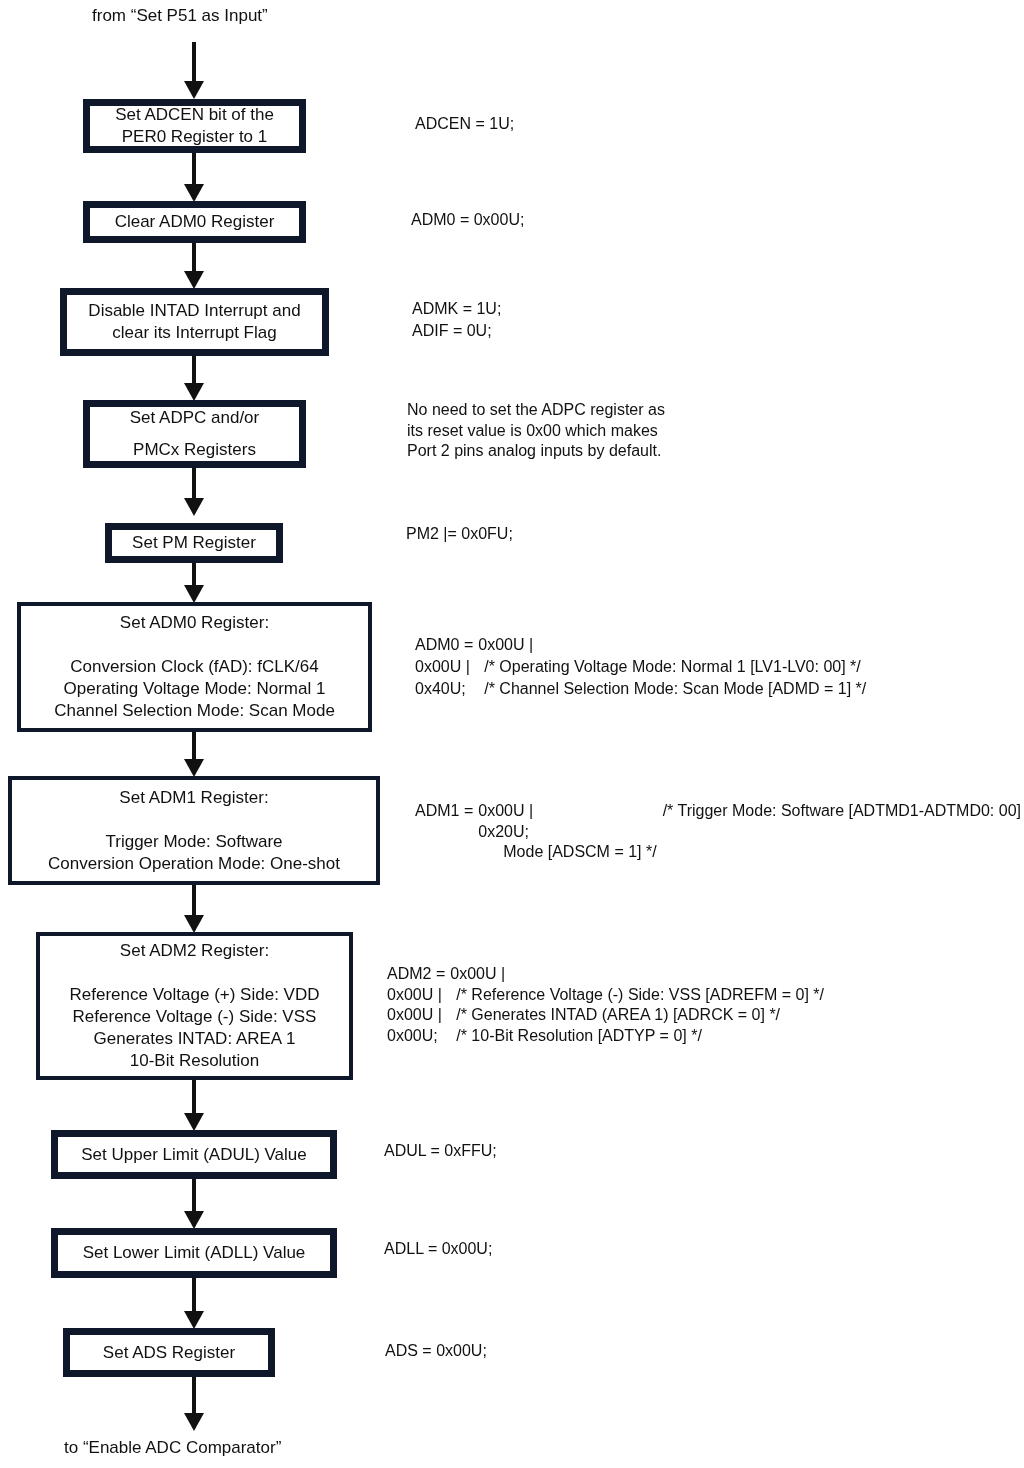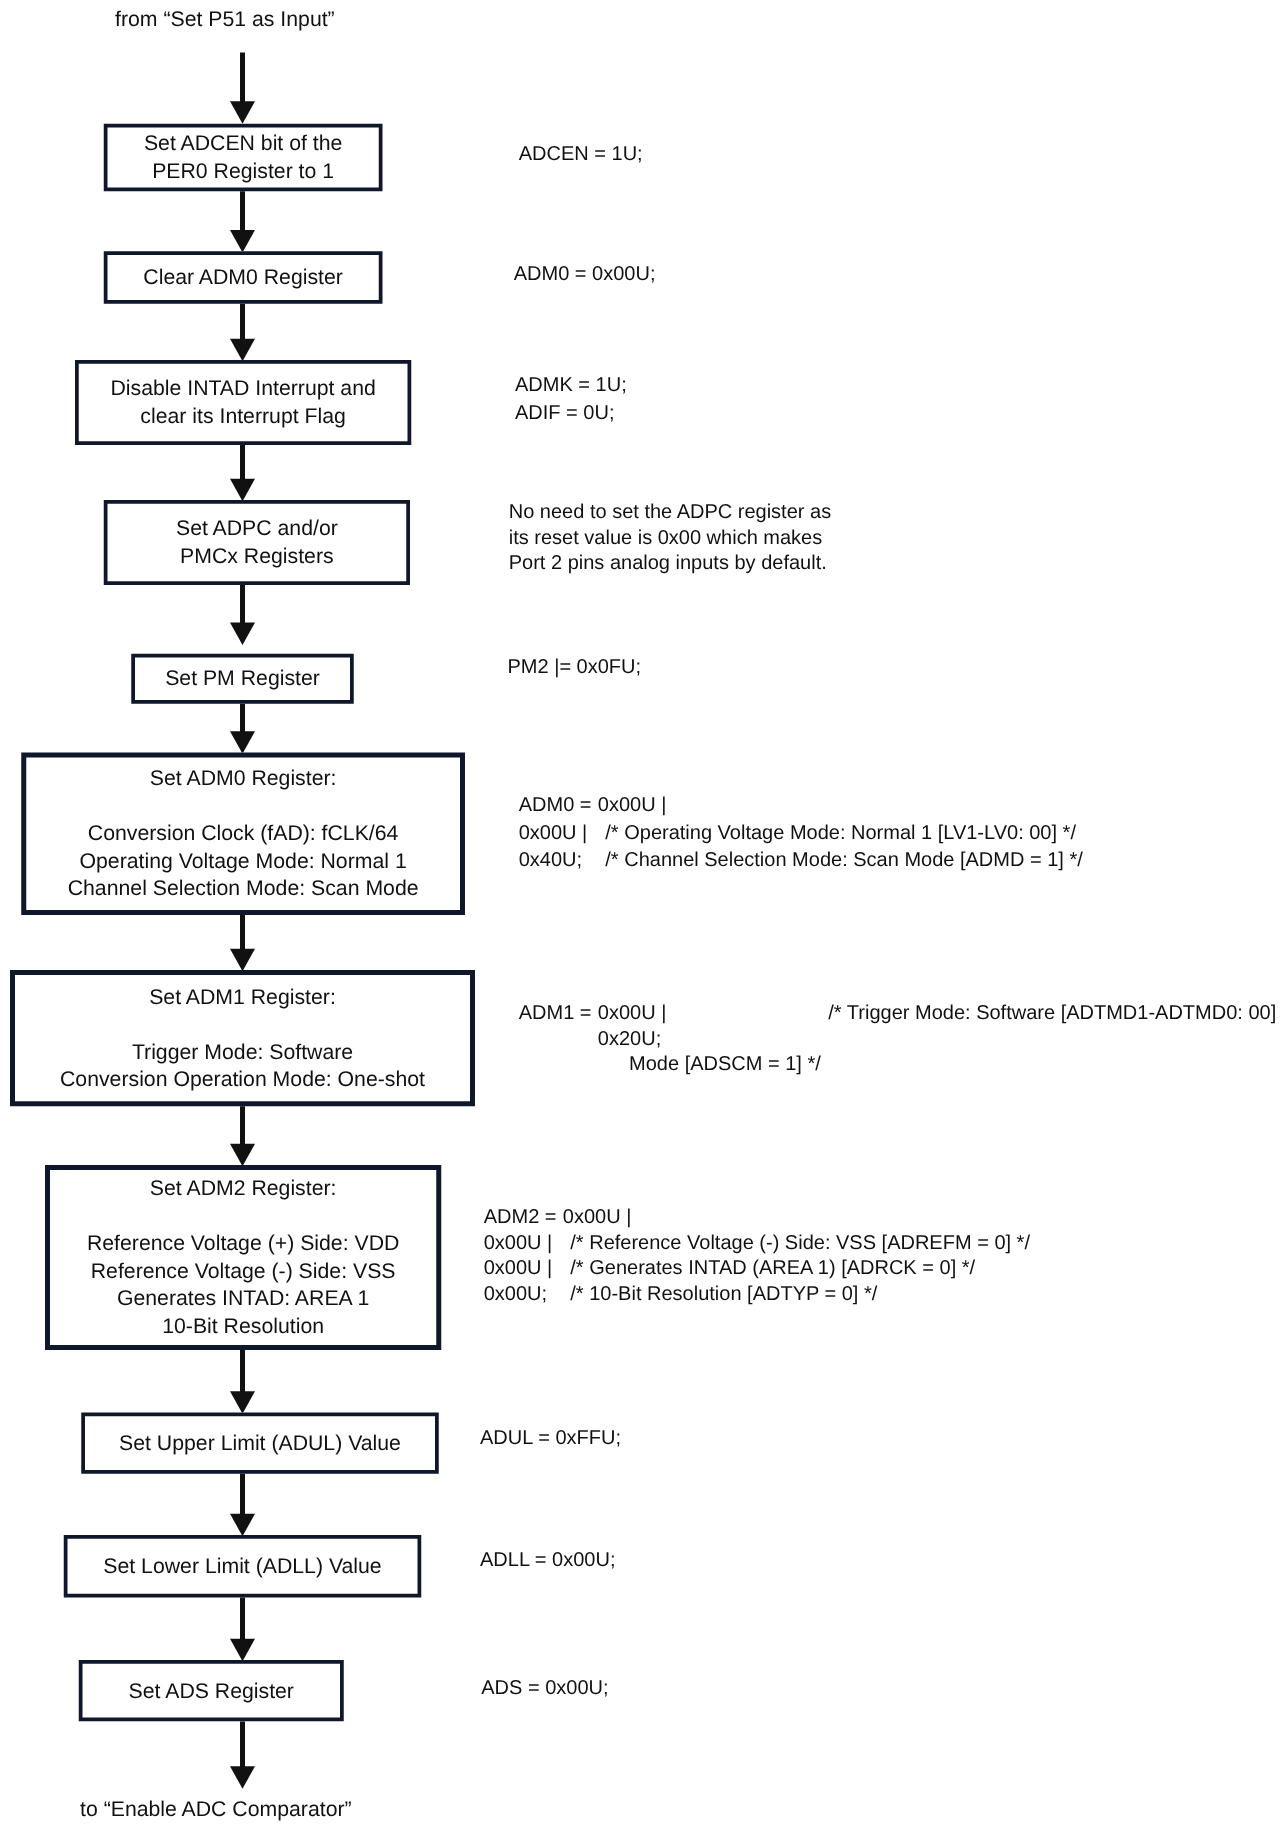--- a/index.html
+++ b/index.html
@@ -34,21 +34,21 @@
     bottom: 0;
     width: 0; height: 0;
     border-left: 10px solid transparent;
     border-right: 10px solid transparent;
     border-top: 18px solid #111111;
   }
   .box {
     position: absolute;
     box-sizing: border-box;
     background: #ffffff;
-    border: 3px solid #0f172a;
+    border: 7px solid #0f172a;
     display: flex;
     flex-direction: column;
     align-items: center;
     justify-content: center;
     text-align: center;
     font-size: 17px;
     line-height: 22px;
   }
   .box.thick { border-width: 4px; }
   .box .gap { height: 22px; width: 1px; }
@@ -97,21 +97,21 @@
 
   <div class="box" style="left:83px; top:201px; width:223px; height:42px;">
     <div>Clear ADM0 Register</div>
   </div>
 
   <div class="box" style="left:60px; top:288px; width:269px; height:68px;">
     <div>Disable INTAD Interrupt and</div>
     <div>clear its Interrupt Flag</div>
   </div>
 
-  <div class="box" style="left:83px; top:400px; width:245px; height:68px;">
+  <div class="box" style="left:83px; top:400px; width:223px; height:68px;justify-content:space-between;">
     <div>Set ADPC and/or</div>
     <div>PMCx Registers</div>
   </div>
 
   <div class="box" style="left:105px; top:523px; width:178px; height:40px;">
     <div>Set PM Register</div>
   </div>
 
   <div class="box thick" style="left:17px; top:602px; width:355px; height:130px;">
     <div>Set ADM0 Register:</div>
@@ -130,21 +130,21 @@
 
   <div class="box thick" style="left:36px; top:932px; width:317px; height:148px;">
     <div>Set ADM2 Register:</div>
     <div class="gap"></div>
     <div>Reference Voltage (+) Side: VDD</div>
     <div>Reference Voltage (-) Side: VSS</div>
     <div>Generates INTAD: AREA 1</div>
     <div>10-Bit Resolution</div>
   </div>
 
-  <div class="box" style="left:51px; top:1130px; width:286px; height:49px;margin-left:14px;">
+  <div class="box" style="left:51px; top:1130px; width:286px; height:49px;">
     <div>Set Upper Limit (ADUL) Value</div>
   </div>
 
   <div class="box" style="left:51px; top:1228px; width:286px; height:50px;">
     <div>Set Lower Limit (ADLL) Value</div>
   </div>
 
   <div class="box" style="left:63px; top:1328px; width:212px; height:49px;">
     <div>Set ADS Register</div>
   </div>

